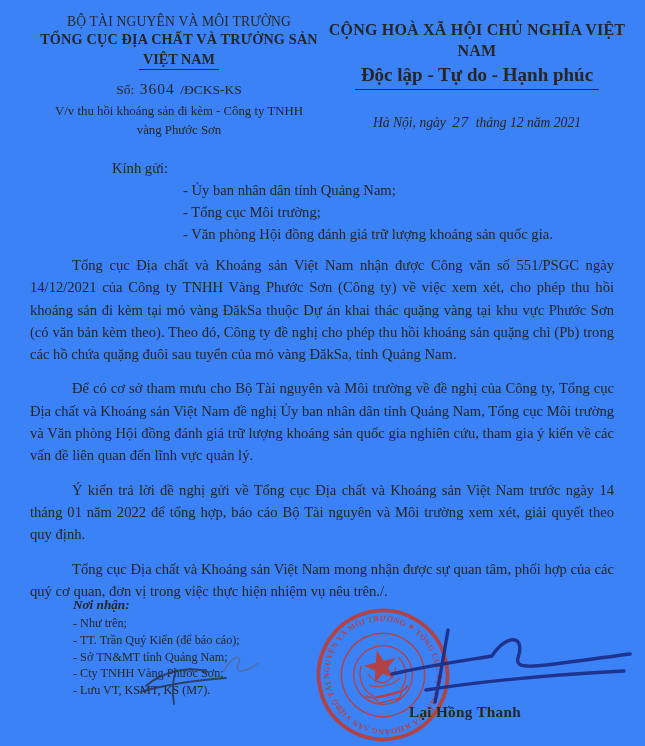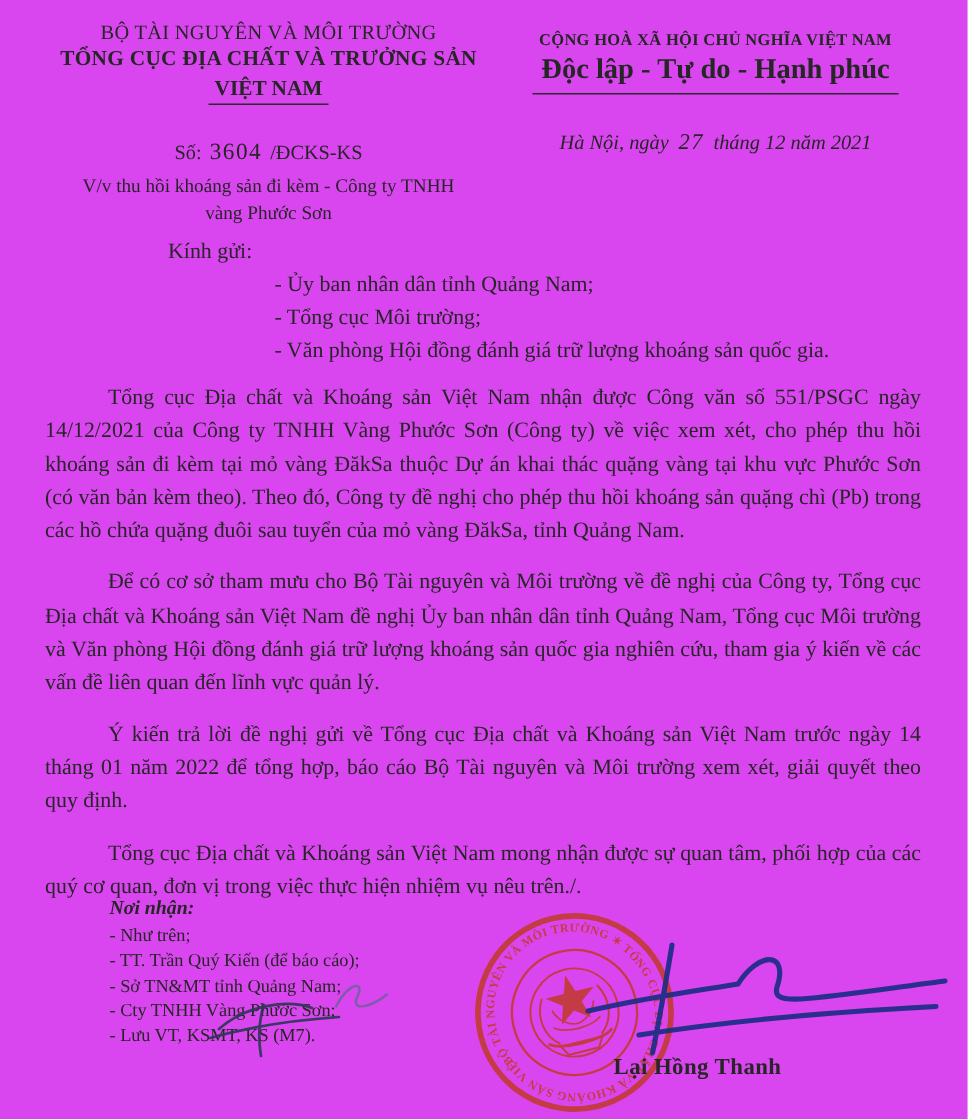--- a/index.html
+++ b/index.html
@@ -1,32 +1,32 @@
 <!DOCTYPE html>
 <html><head>
 <meta charset="utf-8">
 <style>
   html,body{margin:0;padding:0;background:#e8e8e8;}
   .page{
     position:relative;width:645px;height:746px;margin:0 auto;
-    background:#d946ef;overflow:hidden;
+    background:#3b82f6;overflow:hidden;
     font-family:"Liberation Serif","DejaVu Serif",serif;
     color:#262626;
   }
   
   .hdr-left{position:absolute;left:26px;top:14px;width:306px;text-align:center;line-height:1.25;}
   .hdr-left .org-ministry{font-size:13.6px;letter-spacing:.2px;}
   .hdr-left .org-agency{font-size:14.2px;font-weight:bold;letter-spacing:.2px;}
   .hdr-left .org-agency-2{display:inline-block;font-size:14.2px;font-weight:bold;
     border-bottom:1.4px solid #2a2a2a;padding:0 4px 1px;}
-  .hdr-left .doc-number{margin-top:22px;font-size:13.5px;}
+  .hdr-left .doc-number{margin-top:9px;font-size:13.5px;}
   .hdr-left .doc-number .num{font-size:15.5px;letter-spacing:1px;padding:0 2px;}
   .hdr-left .doc-subject{margin-top:3px;font-size:12.8px;line-height:1.45;padding:0 18px;}
   .hdr-right{position:absolute;left:314px;top:20px;width:326px;text-align:center;line-height:1.3;}
-  .hdr-right .nation{font-size:11px;font-weight:bold;letter-spacing:.2px;}
+  .hdr-right .nation{font-size:16px;font-weight:bold;letter-spacing:.2px;}
   .hdr-right .motto{display:inline-block;font-size:19px;font-weight:bold;
     border-bottom:1.4px solid #2a2a2a;padding:0 6px 2px;margin-top:1px;}
   .hdr-right .dateline{margin-top:23px;font-size:13.6px;font-style:italic;}
   .hdr-right .dateline .day{font-size:15px;font-style:italic;padding:0 3px;letter-spacing:1px;}
   
   .salutation{position:absolute;left:112px;top:160px;font-size:14.6px;}
   .recipients{position:absolute;left:183px;top:180px;font-size:14.6px;line-height:21.8px;}
   
   .body-text{position:absolute;left:30px;top:242px;width:584px;}
   .body-text p{margin:12px 0 8px 0;font-size:14.6px;line-height:22.3px;

